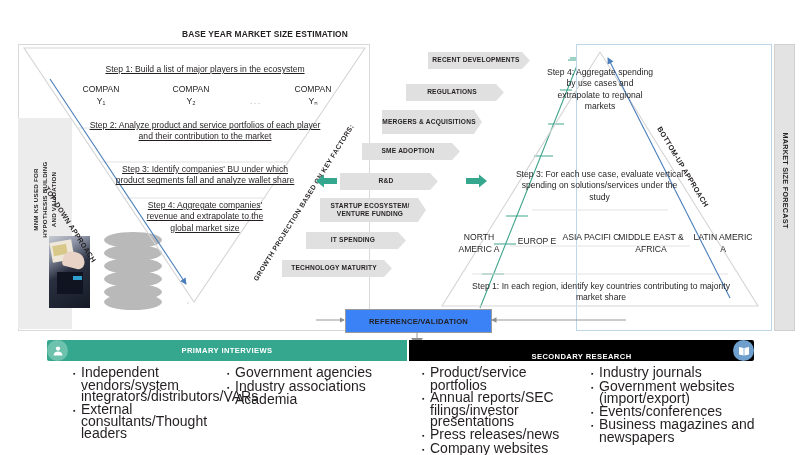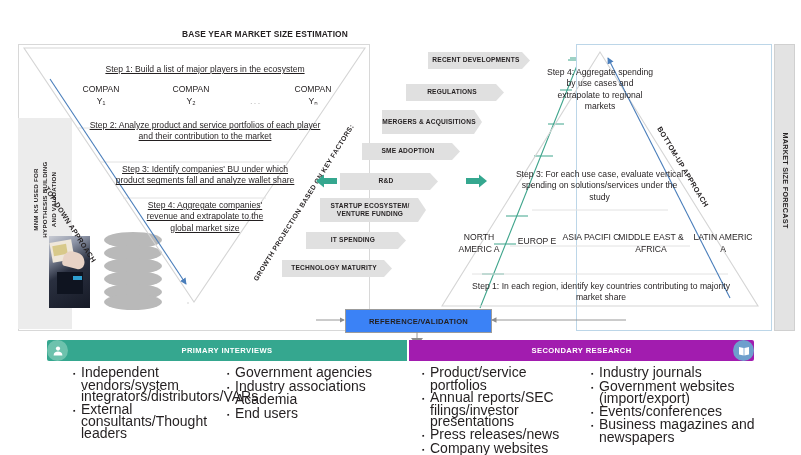--- a/index.html
+++ b/index.html
@@ -98,21 +98,21 @@
     font-size:7.6px;font-weight:bold;letter-spacing:.25px;color:#231f20;
   }
 
   
   .bar{
     position:absolute;top:340px;height:21px;
     display:flex;align-items:center;justify-content:center;
     color:#ffffff;font-size:7.6px;font-weight:bold;letter-spacing:.4px;
   }
   .bar-primary{left:47px;width:360px;background:#35a78f;border-radius:2px 0 0 2px;}
-  .bar-secondary{left:409px;width:345px;background:#a21caf;border-radius:0 2px 2px 0;}
+  .bar-secondary{left:409px;width:345px;background:#000000;border-radius:0 2px 2px 0;align-items:flex-end;}
   .bar-badge{
     position:absolute;width:21px;height:21px;border-radius:50%;
     display:flex;align-items:center;justify-content:center;
     font-size:11px;color:#ffffff;
   }
   .badge-primary{left:47px;top:340px;background:#6dc2ad;}
   .badge-secondary{left:733px;top:340px;background:#6e9fcd;}
 
   .bullets{position:absolute;top:367px;font-size:14px;line-height:11.6px;color:#231f20;}
   .bullets li{margin:0 0 1px 0;}
@@ -314,21 +314,20 @@
     <ul>
       <li>Independent vendors/system integrators/distributors/VARs</li>
       <li>External consultants/Thought leaders</li>
     </ul>
   </div>
   <div class="bullets bl2">
     <ul>
       <li>Government agencies</li>
       <li>Industry associations</li>
       <li>Academia</li>
-      <li>End users</li>
     </ul>
   </div>
   <div class="bullets bl3">
     <ul>
       <li>Product/service portfolios</li>
       <li>Annual reports/SEC filings/investor presentations</li>
       <li>Press releases/news</li>
       <li>Company websites</li>
     </ul>
   </div>

